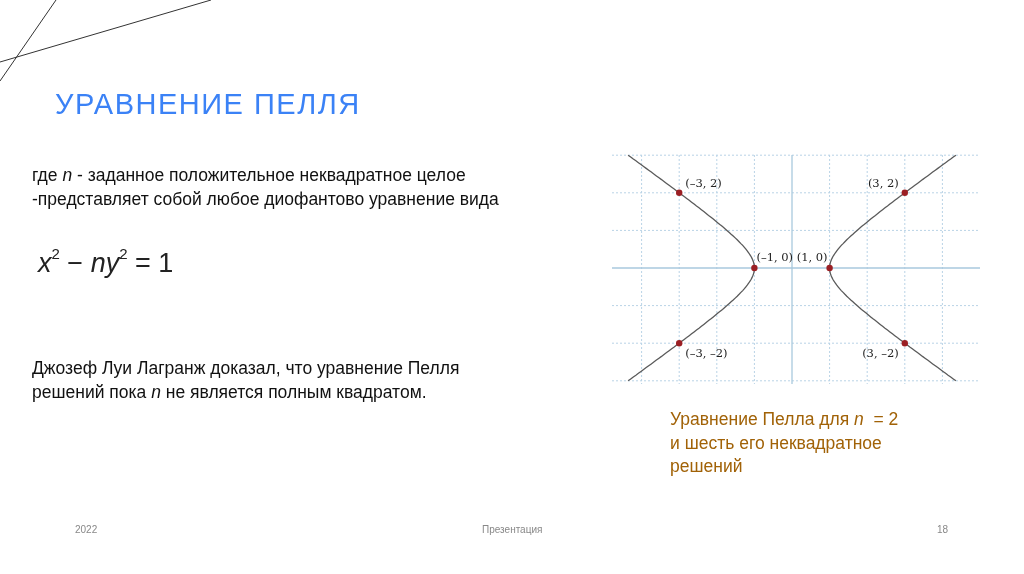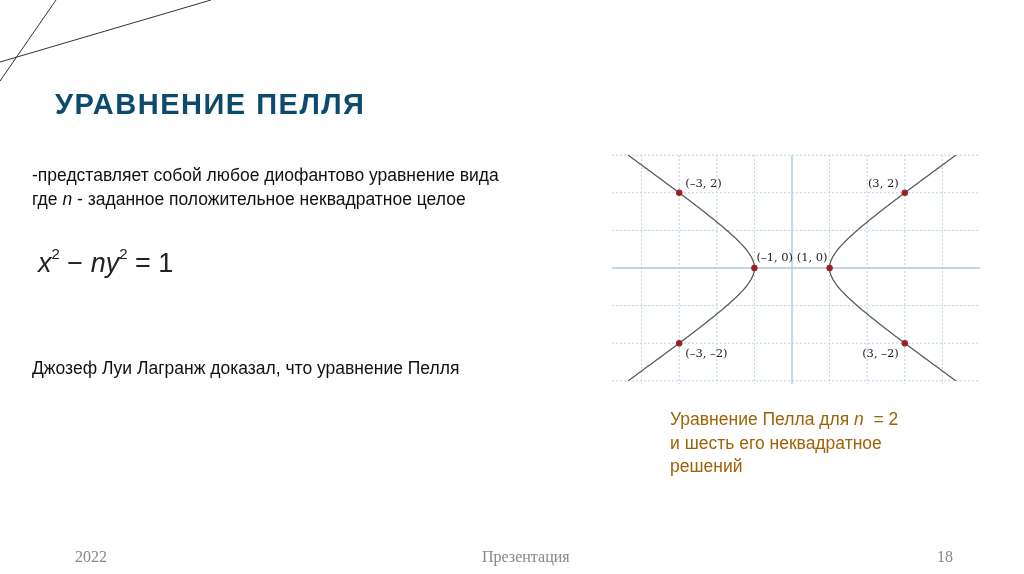--- a/index.html
+++ b/index.html
@@ -1,52 +1,53 @@
 <!DOCTYPE html>
 <html><head>
 <meta charset="utf-8">
 <style>
   html, body { margin:0; padding:0; }
   body { width:1024px; height:574px; background:#ffffff; position:relative; overflow:hidden;
          font-family:"Liberation Sans", sans-serif; color:#111; }
   .deco { position:absolute; left:0; top:0; }
-  .title { position:absolute; left:55px; top:88px; font-size:29px; font-weight:bold; letter-spacing:1.5px; color:#0c4a6e; margin:0; }
+  .title { position:absolute; left:55px; top:88px; font-size:29px; font-weight:normal; letter-spacing:1.5px; color:#3b82f6; margin:0; }
   .para { position:absolute; left:32px; font-size:17.5px; line-height:23.5px; color:#111; }
   .para1 { top:164px; width:560px; }
   .para2 { top:329px; width:560px;margin-top:28px; }
   .formula { position:absolute; left:38px; top:248px; font-family:Liberation Sans, sans-serif; font-size:27px; color:#222; }
   .formula i { font-style:italic; }
   .formula sup { font-size:15px; vertical-align:13px; line-height:0; }
   .chart { position:absolute; left:0; top:0; }
   .caption { position:absolute; left:670px; top:408px; font-size:17.5px; line-height:23.5px; color:#a16207; width:300px; }
-  .footer { position:absolute; top:548px; font-size:16px; color:#888;font-family:Liberation Serif, serif; }
+  .footer { position:absolute; top:524px; font-size:10px; color:#888; }
   .f-year { left:75px; }
   .f-mid { left:482px; }
   .f-page { left:937px; }
   .lbl { font-family:"DejaVu Serif", serif; font-size:11.5px; fill:#222; }
 </style>
 </head>
 <body>
 
 <svg class="deco" width="260" height="100">
   <line x1="0" y1="62" x2="211" y2="0" stroke="#333" stroke-width="1"></line>
   <line x1="0" y1="81" x2="56" y2="0" stroke="#333" stroke-width="1"></line>
 </svg>
 
 <h1 class="title">УРАВНЕНИЕ ПЕЛЛЯ</h1>
 
 <div class="para para1">
+  <div><span>где </span><i>n</i><span> - заданное положительное неквадратное целое</span></div>
   <div>-представляет собой любое диофантово уравнение вида</div>
-  <div><span>где </span><i>n</i><span> - заданное положительное неквадратное целое</span></div>
 </div>
 
 <div class="formula"><i>x</i><sup>2</sup><span> − </span><i>n</i><i>y</i><sup>2</sup><span> = 1</span></div>
 
 <div class="para para2">
   <div>Джозеф Луи Лагранж доказал, что уравнение Пелля</div>
+  <div><span>решений пока </span><i>n</i><span> не является полным квадратом.</span></div>
 </div>
 
 <svg class="chart" id="chart" width="1024" height="574">
     <line x1="641.6" y1="155" x2="641.6" y2="384" stroke="#b9d3e6" stroke-width="1" stroke-dasharray="2,2"></line>
     <line x1="679.2" y1="155" x2="679.2" y2="384" stroke="#b9d3e6" stroke-width="1" stroke-dasharray="2,2"></line>
     <line x1="716.8" y1="155" x2="716.8" y2="384" stroke="#b9d3e6" stroke-width="1" stroke-dasharray="2,2"></line>
     <line x1="754.4" y1="155" x2="754.4" y2="384" stroke="#b9d3e6" stroke-width="1" stroke-dasharray="2,2"></line>
     <line x1="829.6" y1="155" x2="829.6" y2="384" stroke="#b9d3e6" stroke-width="1" stroke-dasharray="2,2"></line>
     <line x1="867.2" y1="155" x2="867.2" y2="384" stroke="#b9d3e6" stroke-width="1" stroke-dasharray="2,2"></line>
     <line x1="904.8" y1="155" x2="904.8" y2="384" stroke="#b9d3e6" stroke-width="1" stroke-dasharray="2,2"></line>

